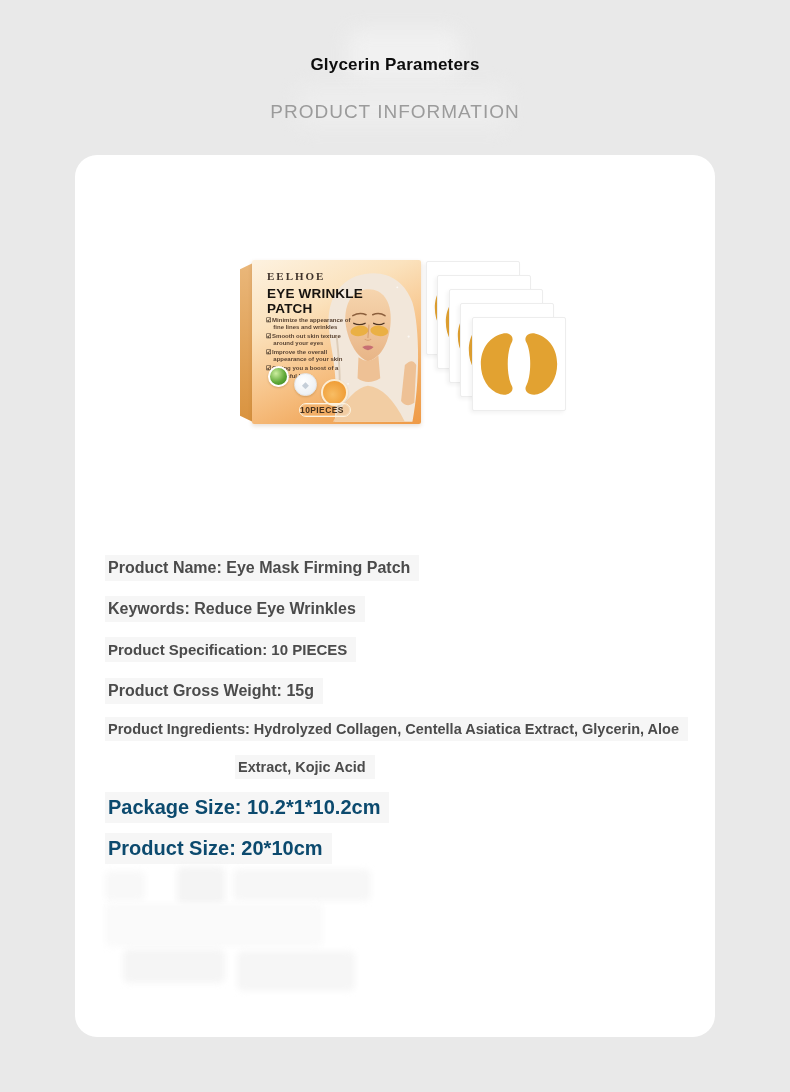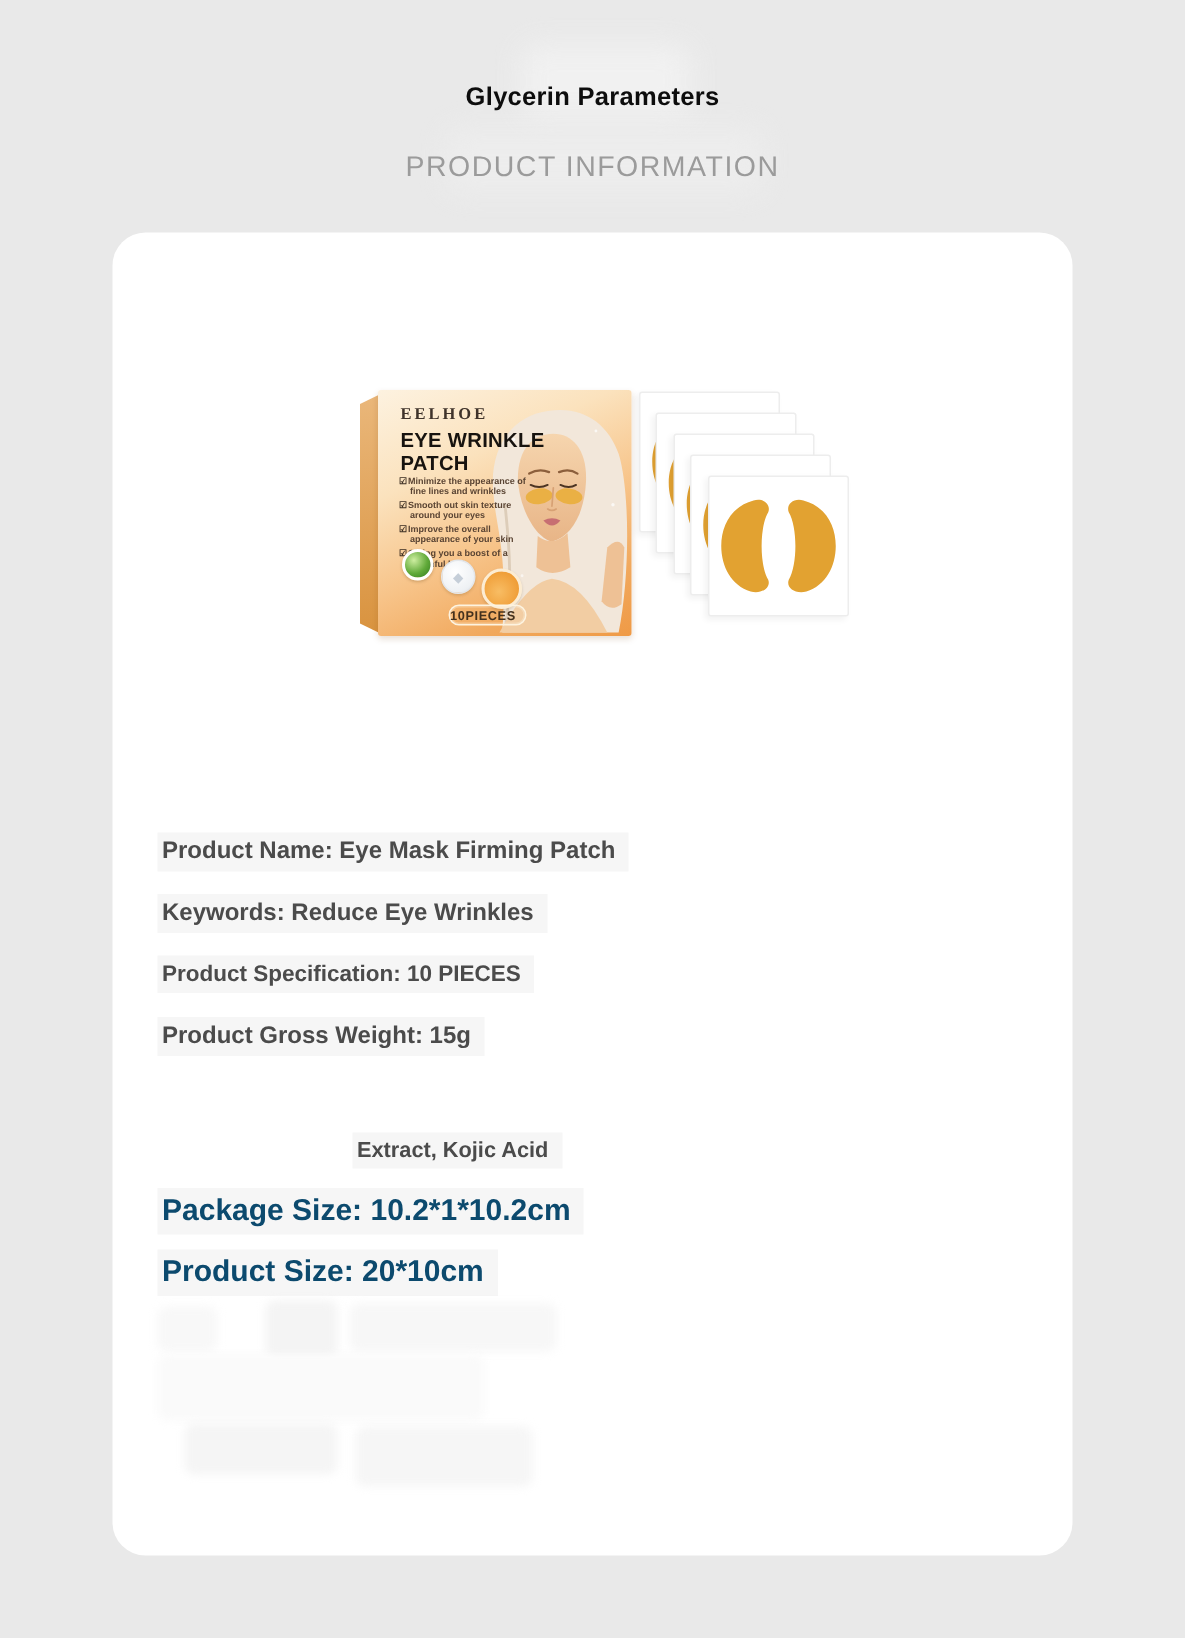--- a/index.html
+++ b/index.html
@@ -233,20 +233,21 @@
             <path d="M30,16 C15,20 8,33 8,47 C8,61 15,74 28,78 C36,80 42,75 40,70 C34,60 34,34 40,24 C42,19 37,14 30,16 Z" fill="#e2a231"></path>
             <path d="M30,16 C15,20 8,33 8,47 C8,61 15,74 28,78 C36,80 42,75 40,70 C34,60 34,34 40,24 C42,19 37,14 30,16 Z" fill="#e2a231" transform="translate(94,0) scale(-1,1)"></path>
           </svg>
       </div>
     </div>
 
     <div class="spec r1 fs16"><span class="hl">Product Name: Eye Mask Firming Patch</span></div>
     <div class="spec r2 fs16"><span class="hl">Keywords: Reduce Eye Wrinkles</span></div>
     <div class="spec r3 fs15"><span class="hl">Product Specification: 10 PIECES</span></div>
     <div class="spec r4 fs16"><span class="hl">Product Gross Weight: 15g</span></div>
+    <div class="spec r5 fs14"><span class="hl">Product Ingredients: Hydrolyzed Collagen, Centella Asiatica Extract, Glycerin, Aloe</span></div>
     <div class="spec r6 fs14"><span class="hl">Extract, Kojic Acid</span></div>
     <div class="spec r7 fs20"><span class="hl">Package Size: 10.2*1*10.2cm</span></div>
     <div class="spec r8 fs20"><span class="hl">Product Size: 20*10cm</span></div>
 
     <div class="remnant g1"></div>
     <div class="remnant g2"></div>
     <div class="remnant g3"></div>
     <div class="remnant g4"></div>
     <div class="remnant g5"></div>
     <div class="remnant g6"></div>

